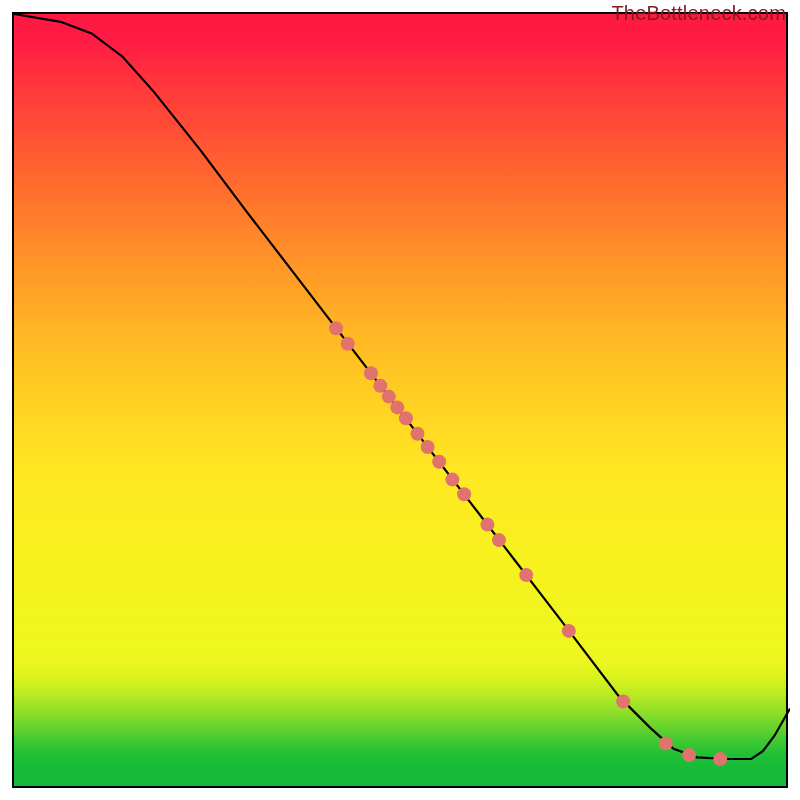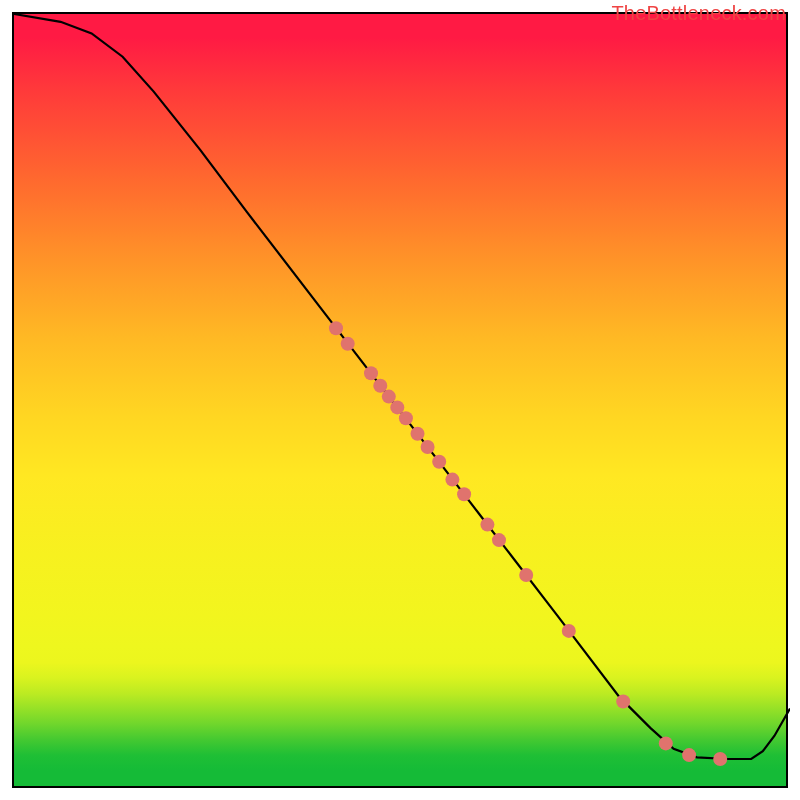--- a/index.html
+++ b/index.html
@@ -54,21 +54,21 @@
     height: 776px;
     pointer-events: none;
   }
   .attribution {
     position: absolute;
     top: 2px;
     right: 14px;
     font-family: Arial, Helvetica, sans-serif;
     font-size: 20px;
     font-weight: 400;
-    color: #ef4444;
+    color: #7f1d1d;
     letter-spacing: 0.2px;
   }
 </style>
 </head>
 <body>
 
 <div class="chart-wrap">
   <div class="plot-area">
     <svg class="curve" viewBox="0 0 776 776">
       <path id="curve-path" fill="none" stroke="#000" stroke-width="2.2" d="M0.0 0.0 L46.6 7.8 L77.6 19.4 L108.6 42.7 L139.7 77.6 L186.2 135.8 L232.8 197.9 L310.4 298.8 L388.0 399.6 L465.6 500.5 L543.2 601.4 L605.3 682.9 L636.3 713.9 L659.6 734.9 L682.9 743.4 L713.9 745.0 L737.2 745.0 L748.8 737.2 L760.5 721.7 L776.0 694.5"></path>

